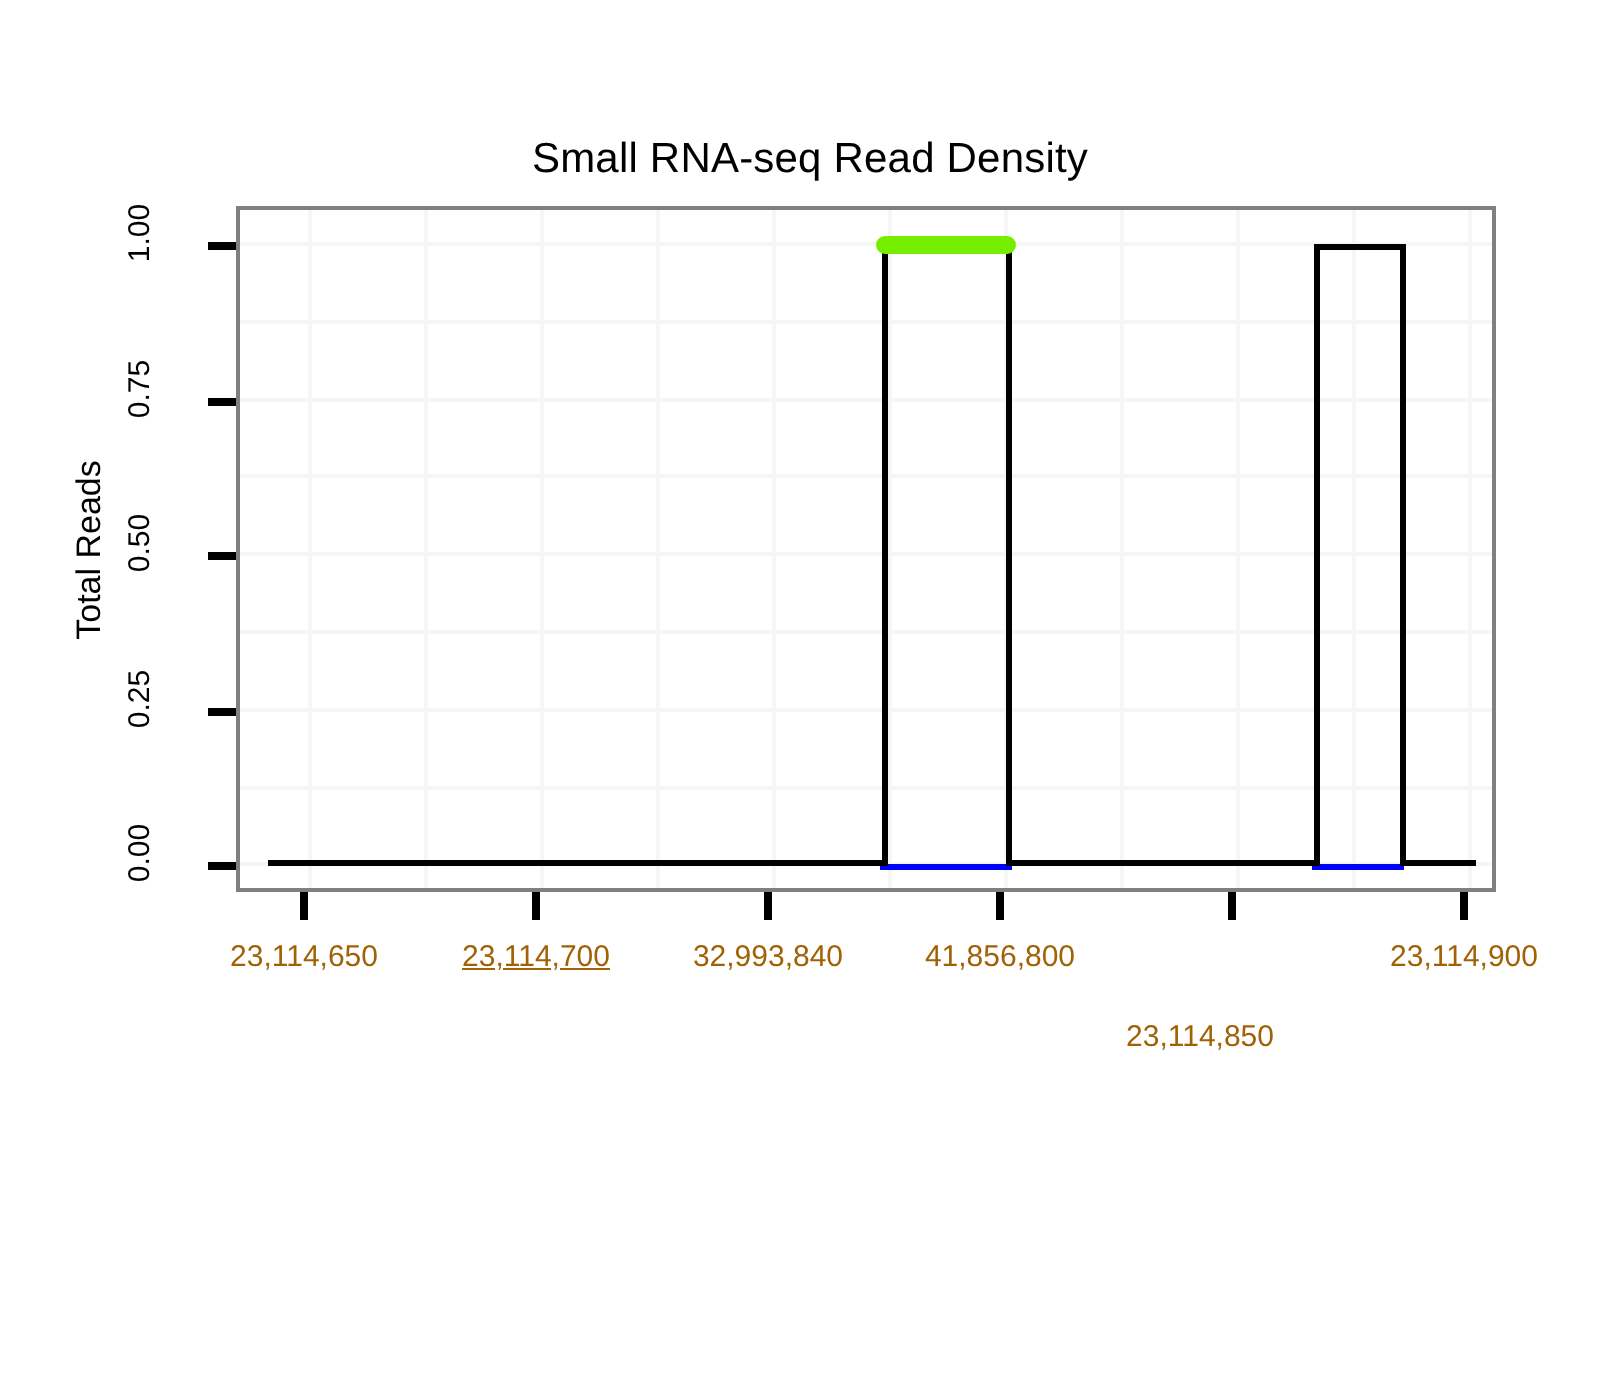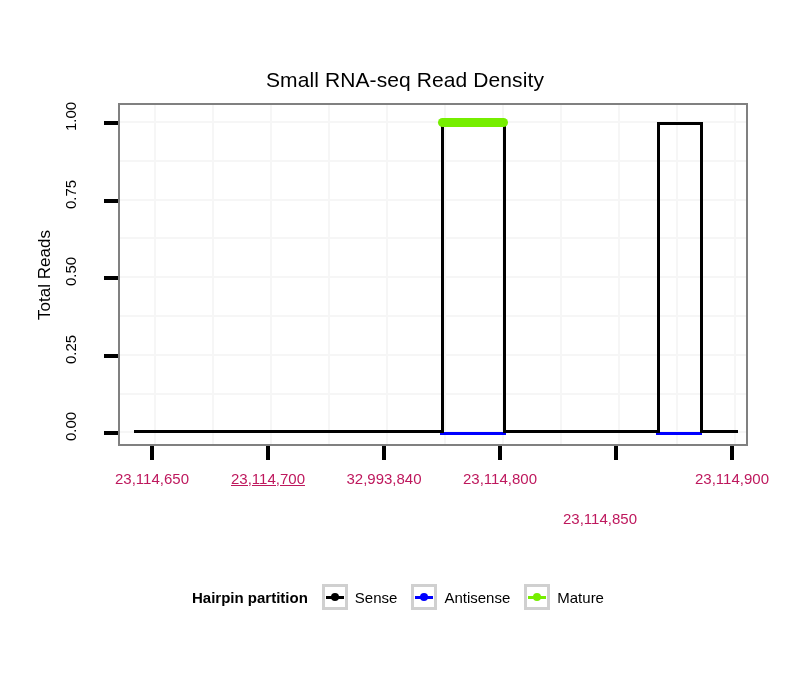--- a/index.html
+++ b/index.html
@@ -105,21 +105,21 @@
     height: 14px;
     background: #000000;
   }
   .xtick-label {
     position: absolute;
     top: 470px;
     width: 130px;
     margin-left: -65px;
     text-align: center;
     font-size: 15px;
-    color: #be185d;
+    color: #a16207;
   }
 
   .axis-title-x {
     position: absolute;
     left: 118px;
     top: 502px;
     width: 630px;
     text-align: center;
     font-size: 17px;
     color: #000;
@@ -278,46 +278,19 @@
   <div class="xtick" style="left: 150px;"></div>
   <div class="xtick" style="left: 266px;"></div>
   <div class="xtick" style="left: 382px;"></div>
   <div class="xtick" style="left: 498px;"></div>
   <div class="xtick" style="left: 614px;"></div>
   <div class="xtick" style="left: 730px;"></div>
 
   <div class="xtick-label" style="left: 152px;">23,114,650</div>
   <div class="xtick-label" style="left: 268px; text-decoration: underline;">23,114,700</div>
   <div class="xtick-label" style="left: 384px;">32,993,840</div>
-  <div class="xtick-label" style="left: 500px;">23,114,800</div>
+  <div class="xtick-label" style="left: 500px;">41,856,800</div>
   <div class="xtick-label" style="left: 600px; margin-top: 40px;">23,114,850</div>
   <div class="xtick-label" style="left: 732px;">23,114,900</div>
 
 
-  <div class="legend">
-    <div class="legend-title">Hairpin partition</div>
-
-    <div class="legend-item">
-      <div class="legend-key">
-        <div class="kline sense"></div>
-        <div class="kdot sense"></div>
-      </div>
-      <div class="legend-label">Sense</div>
-    </div>
-
-    <div class="legend-item">
-      <div class="legend-key">
-        <div class="kline anti"></div>
-        <div class="kdot anti"></div>
-      </div>
-      <div class="legend-label">Antisense</div>
-    </div>
-
-    <div class="legend-item">
-      <div class="legend-key">
-        <div class="kline mature"></div>
-        <div class="kdot mature"></div>
-      </div>
-      <div class="legend-label">Mature</div>
-    </div>
-  </div>
 
 </div>
 
 </body></html>

